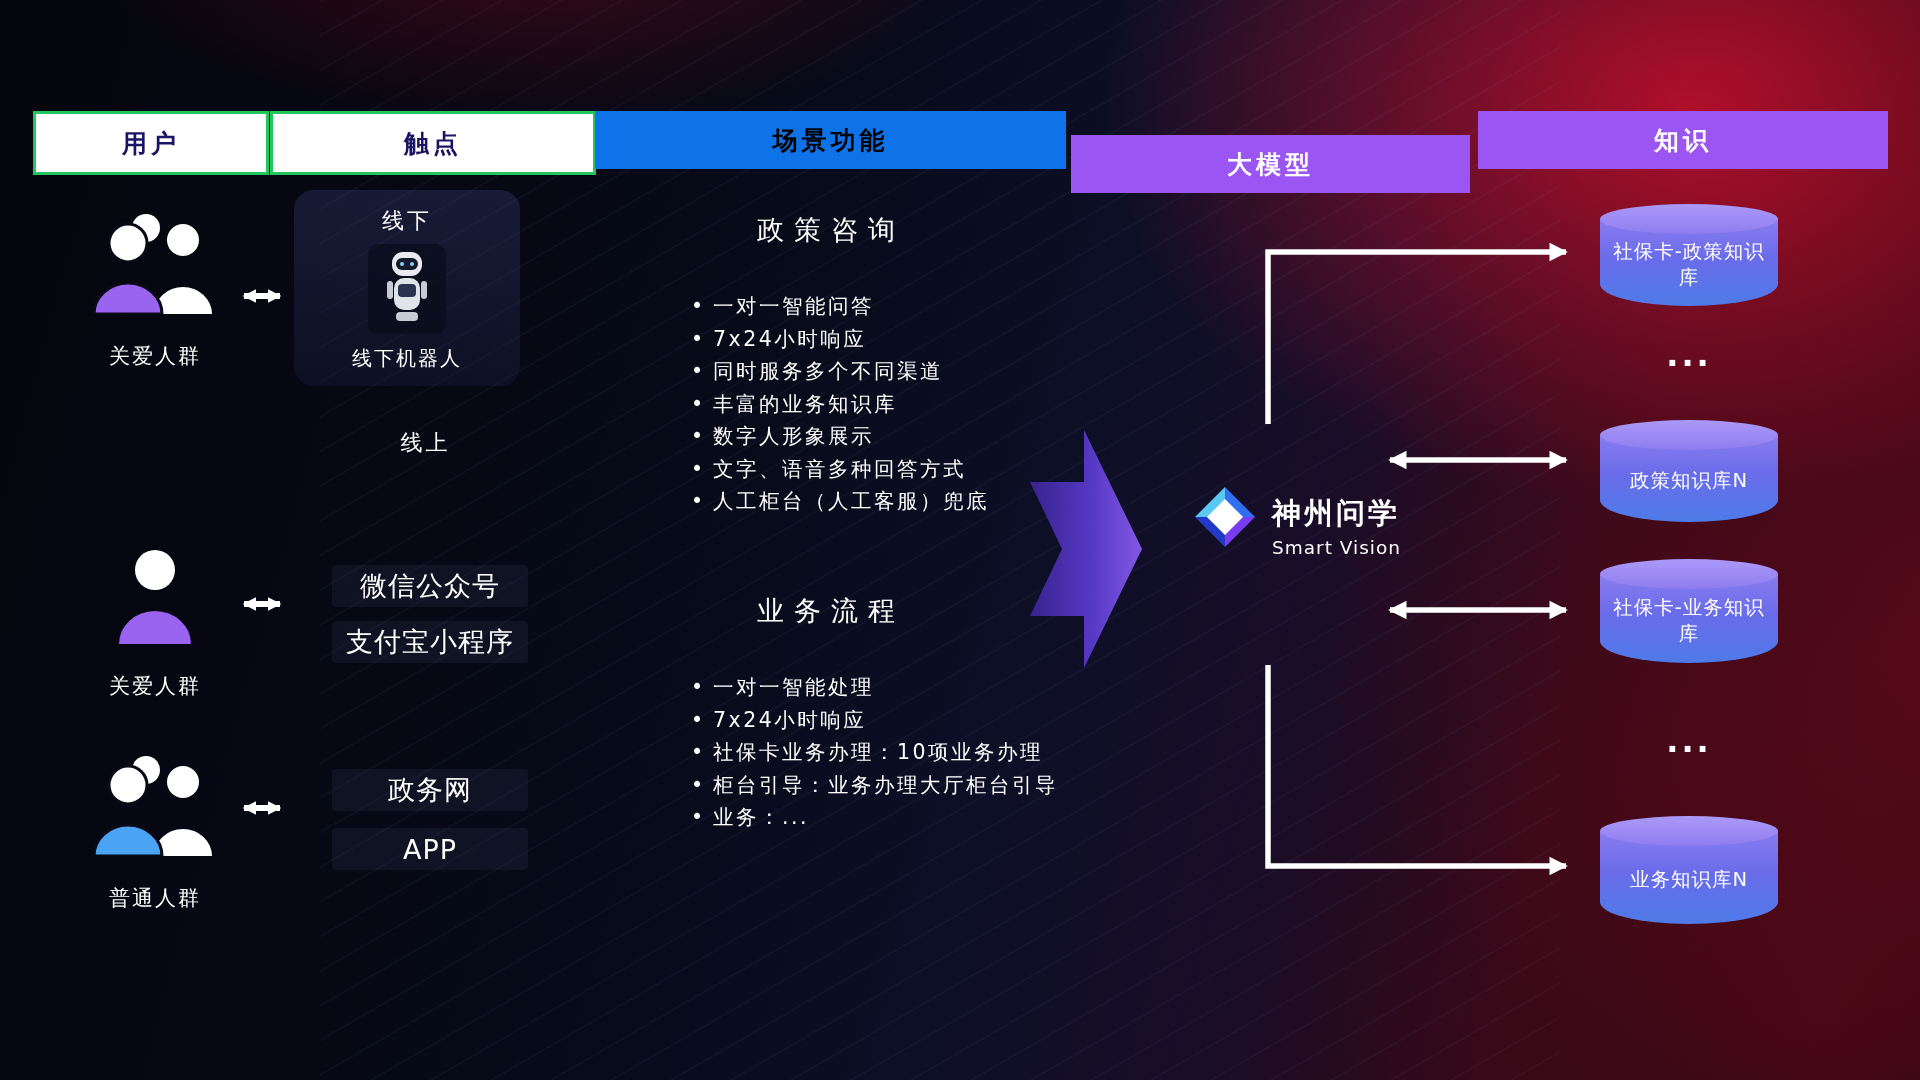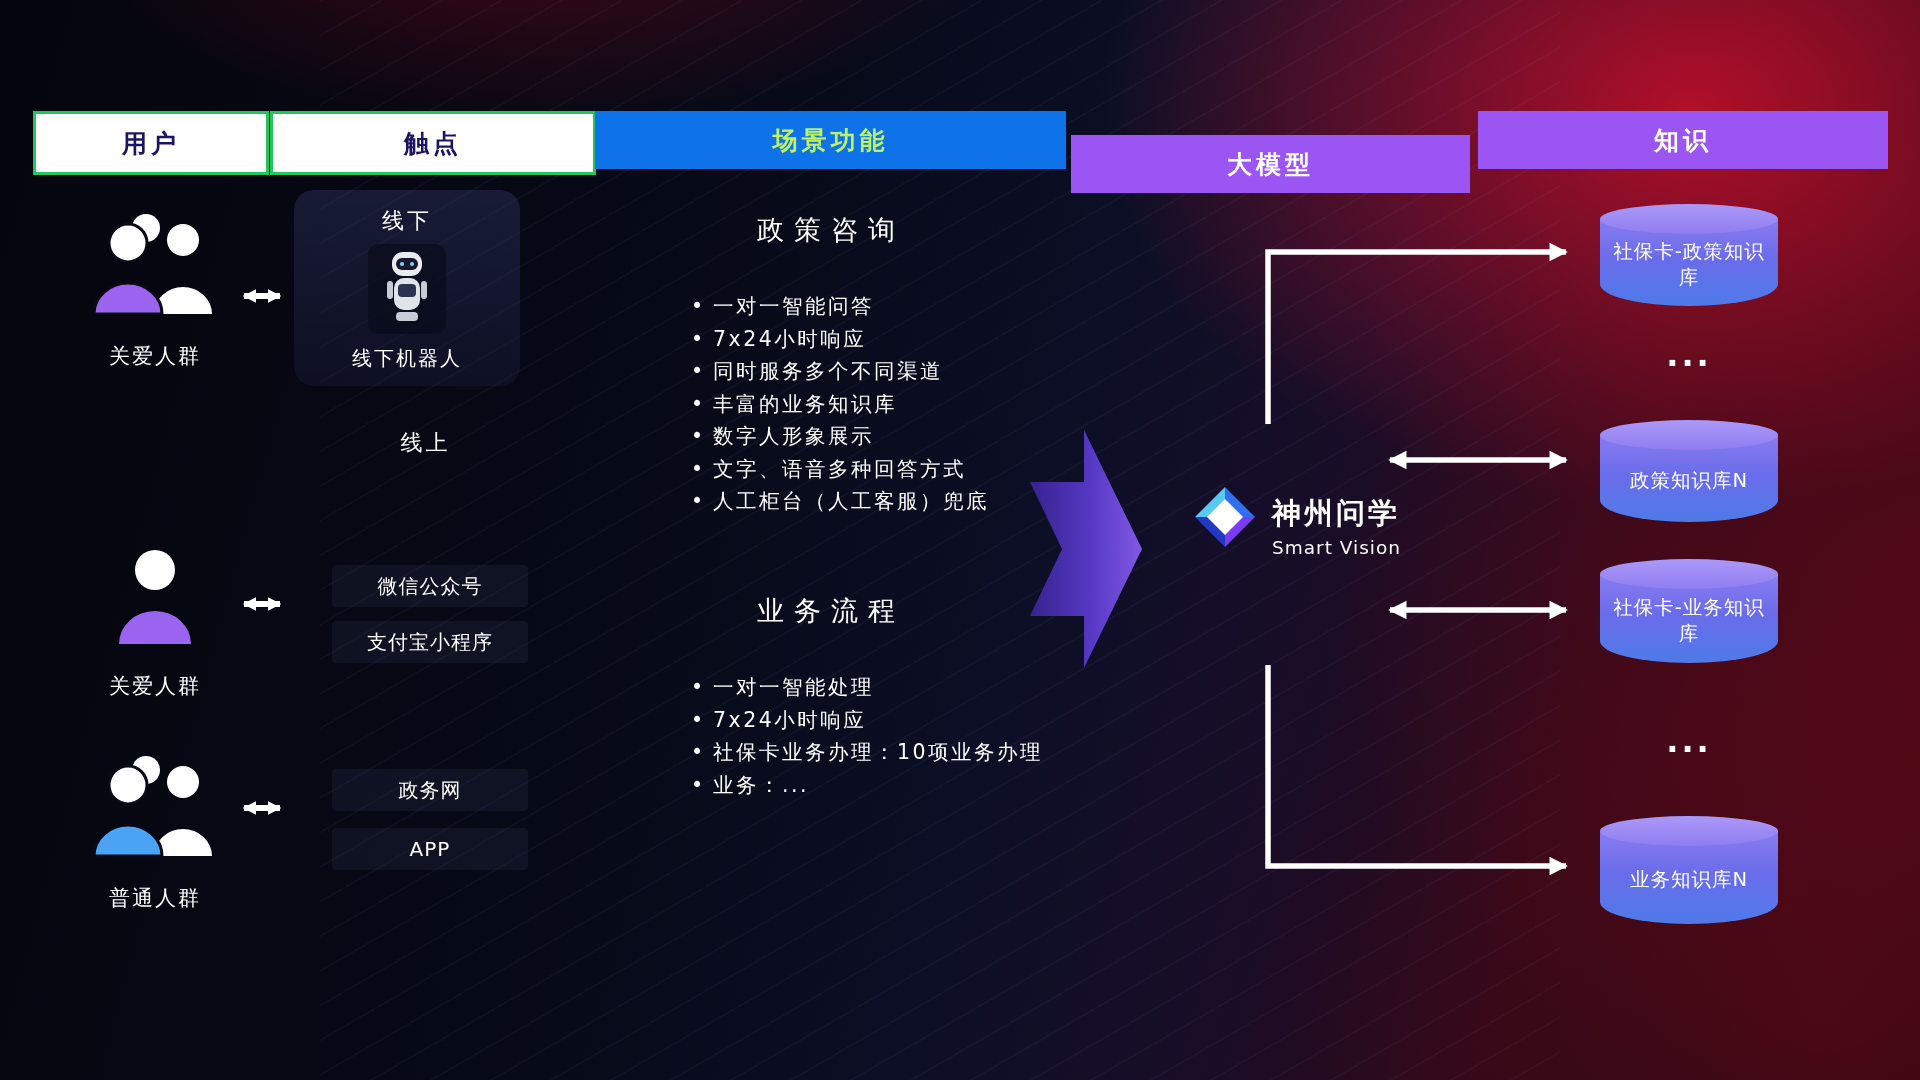--- a/index.html
+++ b/index.html
@@ -22,21 +22,21 @@
     background:repeating-linear-gradient(150deg, rgba(150,170,230,0.055) 0 2px, transparent 2px 30px);
     opacity:.75;
   }
   
   .hdr{
     position:absolute;top:111px;height:58px;
     display:flex;align-items:center;justify-content:center;
     font-size:25px;font-weight:bold;letter-spacing:4px;
   }
   .hdr.white{background:#ffffff;color:#1b1464;border:3px solid #22c55e;}
-  .hdr.blue{background:#0e72e8;color:#bef264;}
+  .hdr.blue{background:#0e72e8;color:#000000;}
   .hdr.purple{background:#9a55f2;color:#ffffff;}
   
   .user{position:absolute;text-align:center;}
   .user svg{display:block;margin:0 auto;}
   .user .lbl{margin-top:28px;font-size:21px;letter-spacing:2px;}
   
   .offline-card{
     position:absolute;left:294px;top:190px;width:226px;height:196px;
     background:linear-gradient(180deg, rgba(62,68,128,.32), rgba(35,38,82,.26));
     border-radius:20px;
@@ -44,21 +44,21 @@
   .offline-card .card-title{position:absolute;top:16px;left:0;right:0;text-align:center;font-size:22px;letter-spacing:3px;}
   .offline-card .robot-frame{
     position:absolute;top:54px;left:50%;transform:translateX(-50%);
     background:rgba(8,10,24,.65);border-radius:10px;padding:6px 16px;
   }
   .offline-card .card-sub{position:absolute;bottom:14px;left:0;right:0;text-align:center;font-size:20px;letter-spacing:2px;}
   .online-label{position:absolute;left:294px;width:263px;top:428px;text-align:center;font-size:22px;letter-spacing:3px;}
   .chip{
     position:absolute;left:332px;width:196px;height:42px;
     display:flex;align-items:center;justify-content:center;
-    font-size:20px;letter-spacing:1px;
+    font-size:27px;letter-spacing:1px;
     background:rgba(130,140,210,0.08);border-radius:4px;
   }
   
   .scene{position:absolute;left:681px;width:440px;}
   .scene h3{
     margin:0 0 42px;width:300px;text-align:center;
     font-size:27px;font-weight:normal;letter-spacing:10px;
   }
   .scene ul{list-style:none;margin:8px;padding:0;font-size:20.5px;}
   .scene li{position:relative;padding-left:24px;line-height:32.5px;letter-spacing:2.5px;}
@@ -187,20 +187,21 @@
       <li>人工柜台（人工客服）兜底</li>
     </ul>
   </div>
 
   <div class="scene" style="top:593px;">
     <h3>业务流程</h3>
     <ul>
       <li>一对一智能处理</li>
       <li>7x24小时响应</li>
       <li>社保卡业务办理：10项业务办理</li>
+      <li>柜台引导：业务办理大厅柜台引导</li>
       <li>业务：...</li>
     </ul>
   </div>
 
   <div class="flow-arrow">
     <svg width="112" height="238" viewBox="0 0 112 238">
       <defs>
         <linearGradient id="pg" x1="0" y1="0" x2="1" y2="0">
           <stop offset="0" stop-color="#3b2496"></stop>
           <stop offset="0.55" stop-color="#5b3cd0"></stop>

